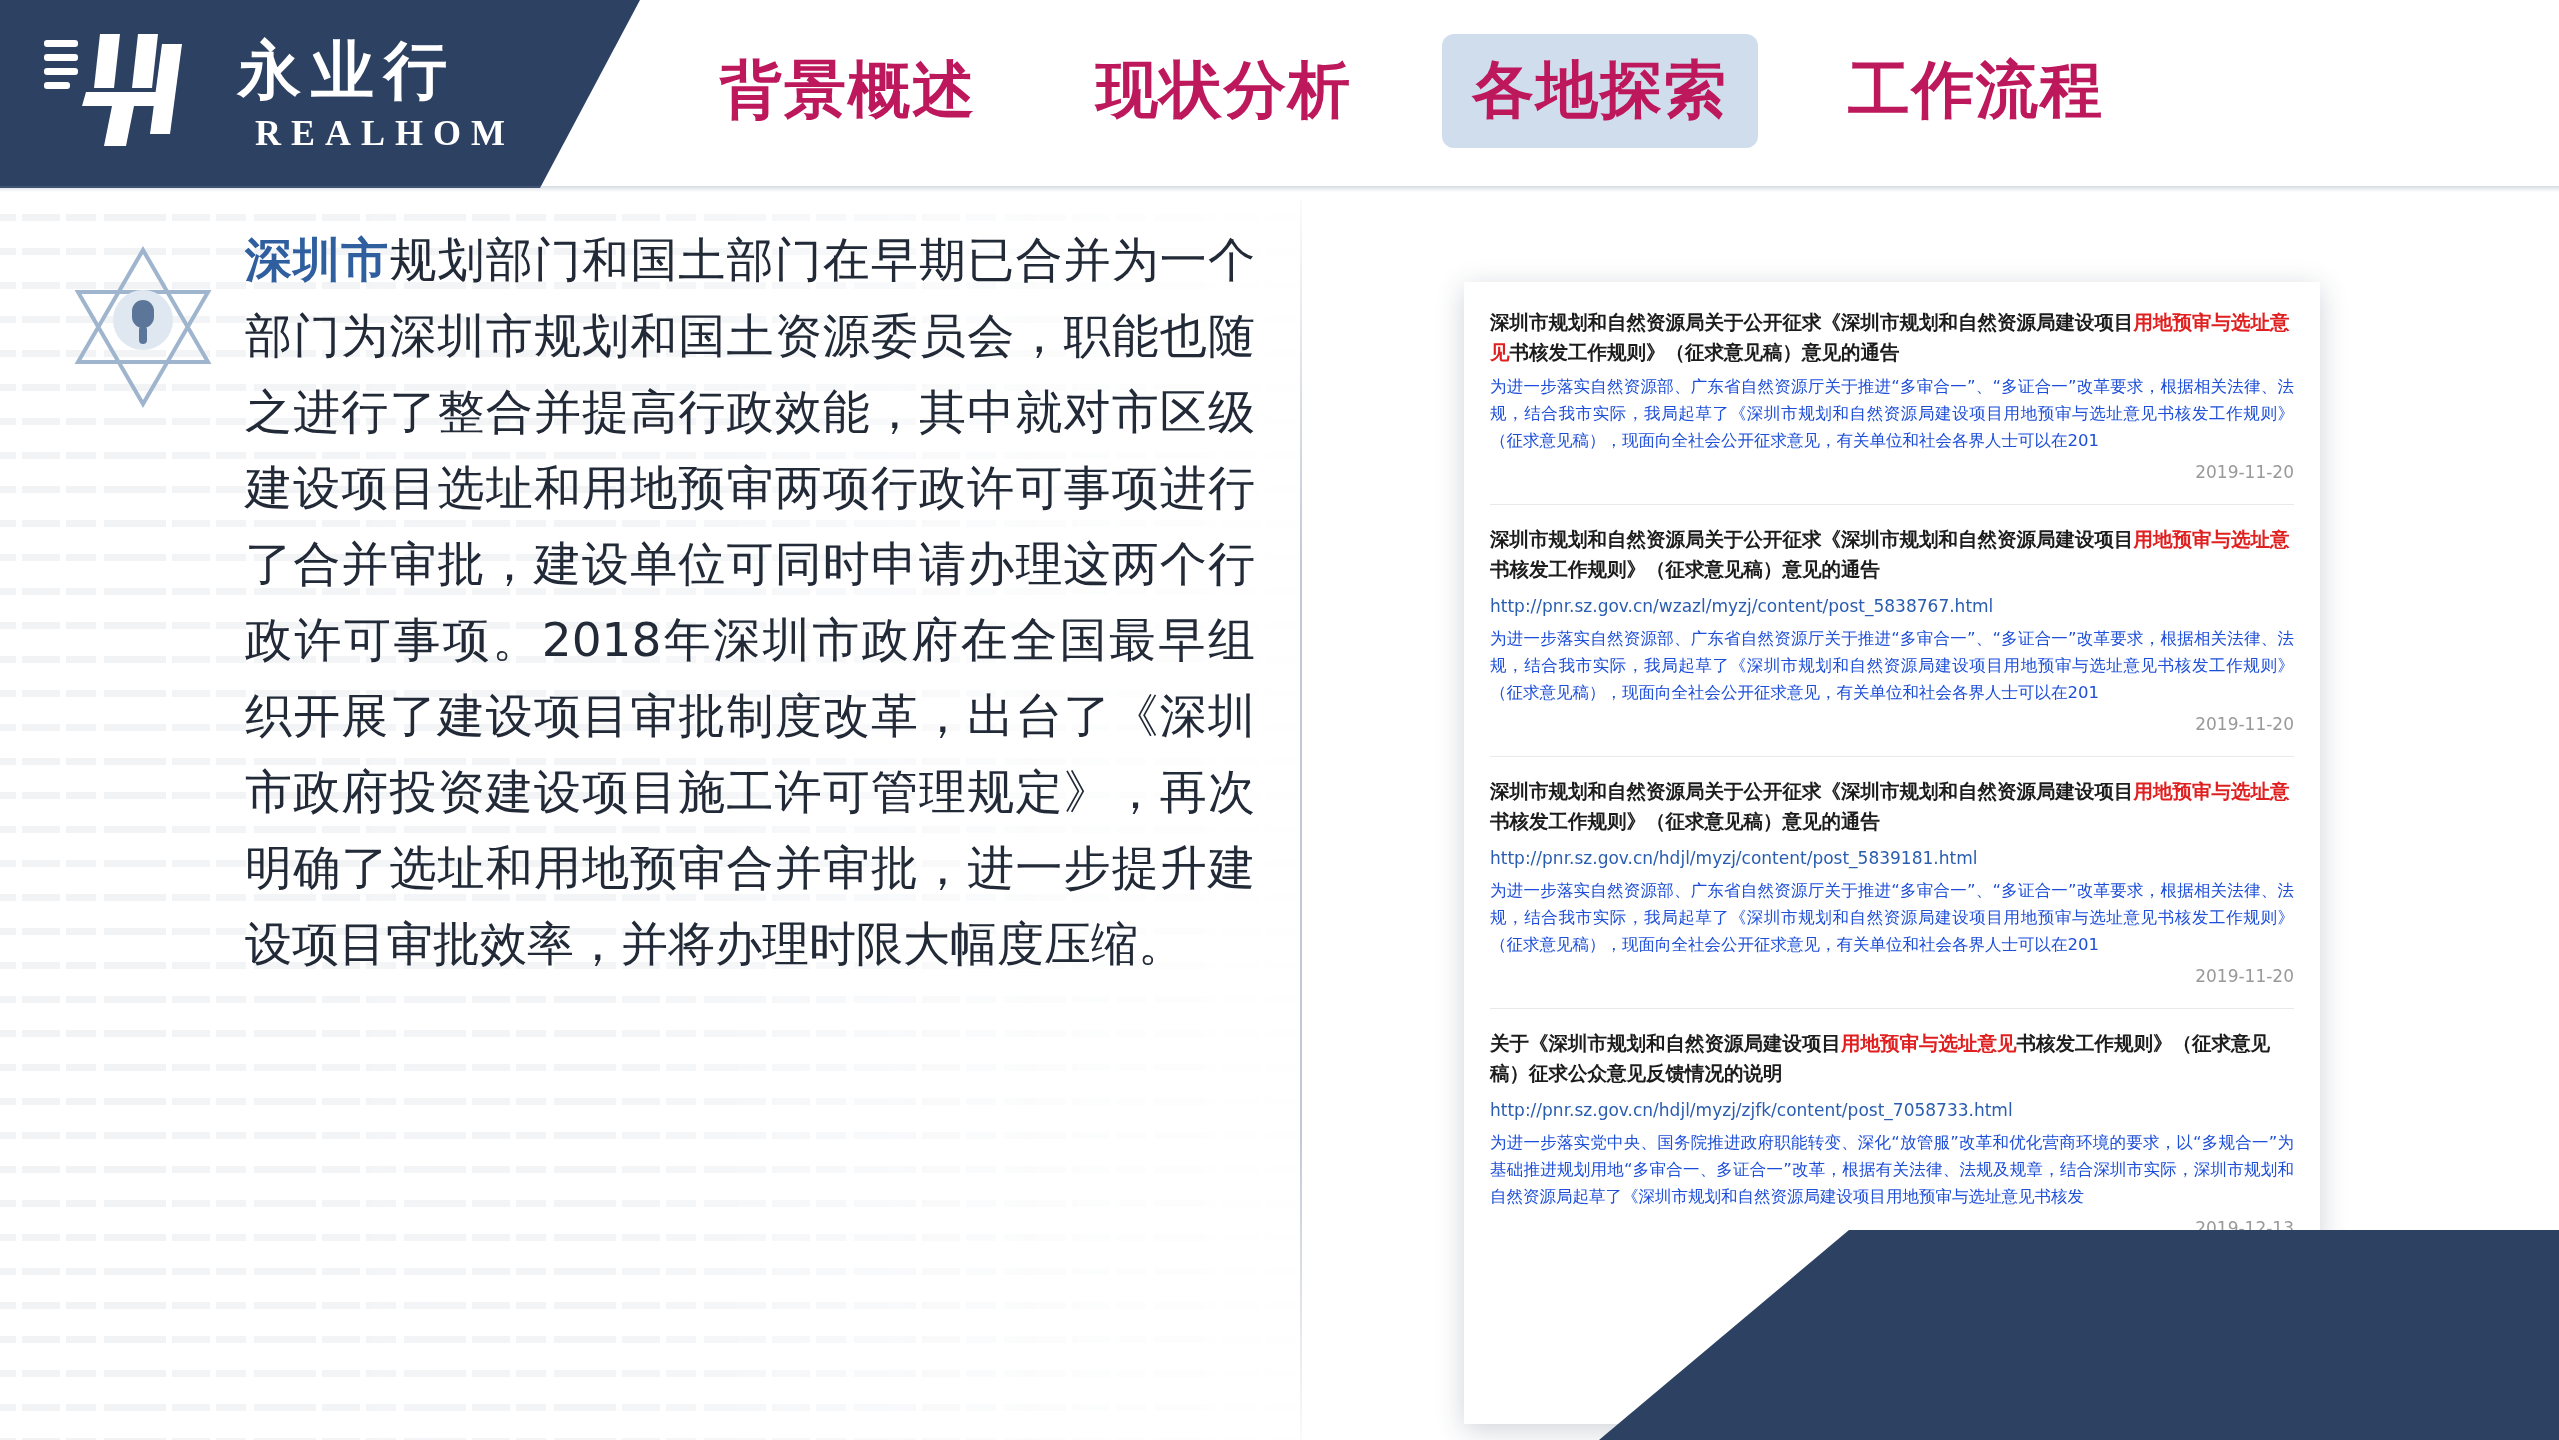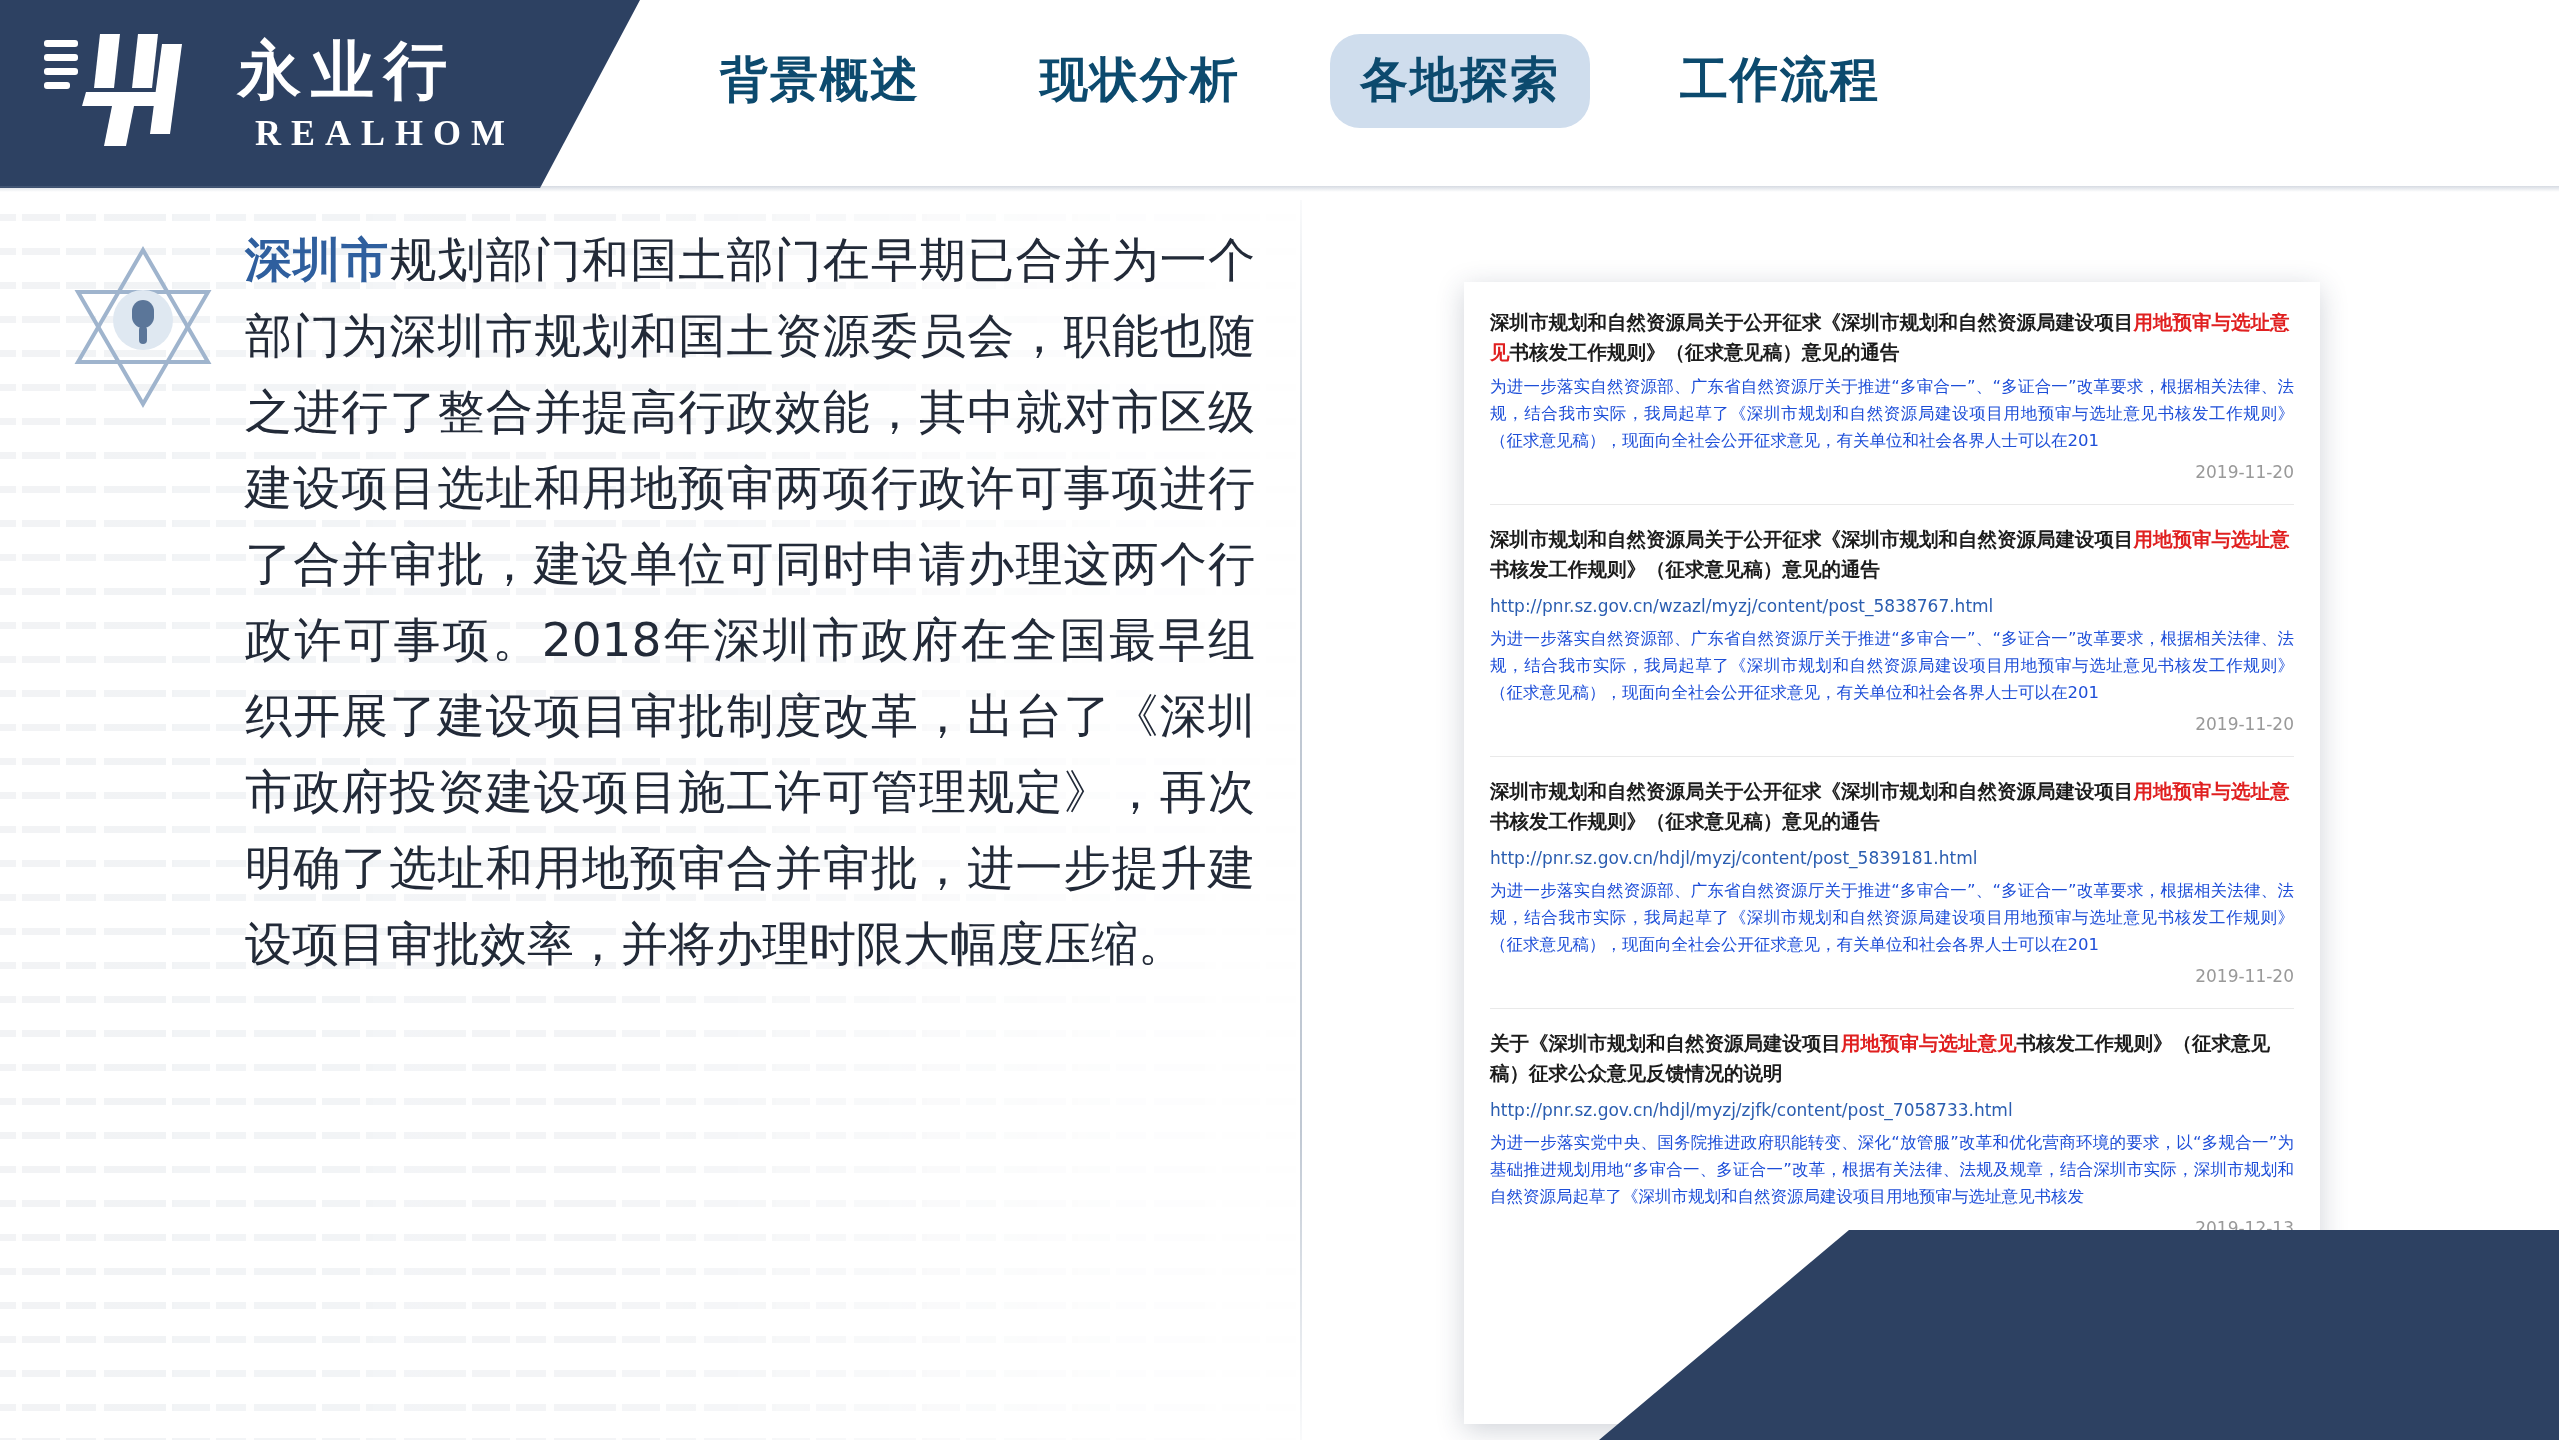--- a/index.html
+++ b/index.html
@@ -104,33 +104,32 @@
   .nav {
     position: absolute;
     left: 690px; top: 34px;
     height: 110px;
     display: flex;
     align-items: flex-start;
     gap: 0px;
   }
   .nav-item {
     font-family: "DejaVu Sans", sans-serif;
-    font-size: 48px;
-    font-weight: bold;
-    color: #0c4a6e;
+    font-size: 62px;
+    font-weight: bold;
+    color: #be185d;
     letter-spacing: 2px;
     padding: 14px 30px 16px 30px;
     border-radius: 12px;
     margin-right: 60px;
     white-space: nowrap;
     cursor: pointer;
   }
   .nav-item.active {
     background: #cfdded;
-    border-radius: 30px;
   }
 
   
   .left-col {
     position: absolute;
     left: 0; top: 192px;
     width: 1300px; height: 1248px;
   }
   .badge {
     position: absolute;

